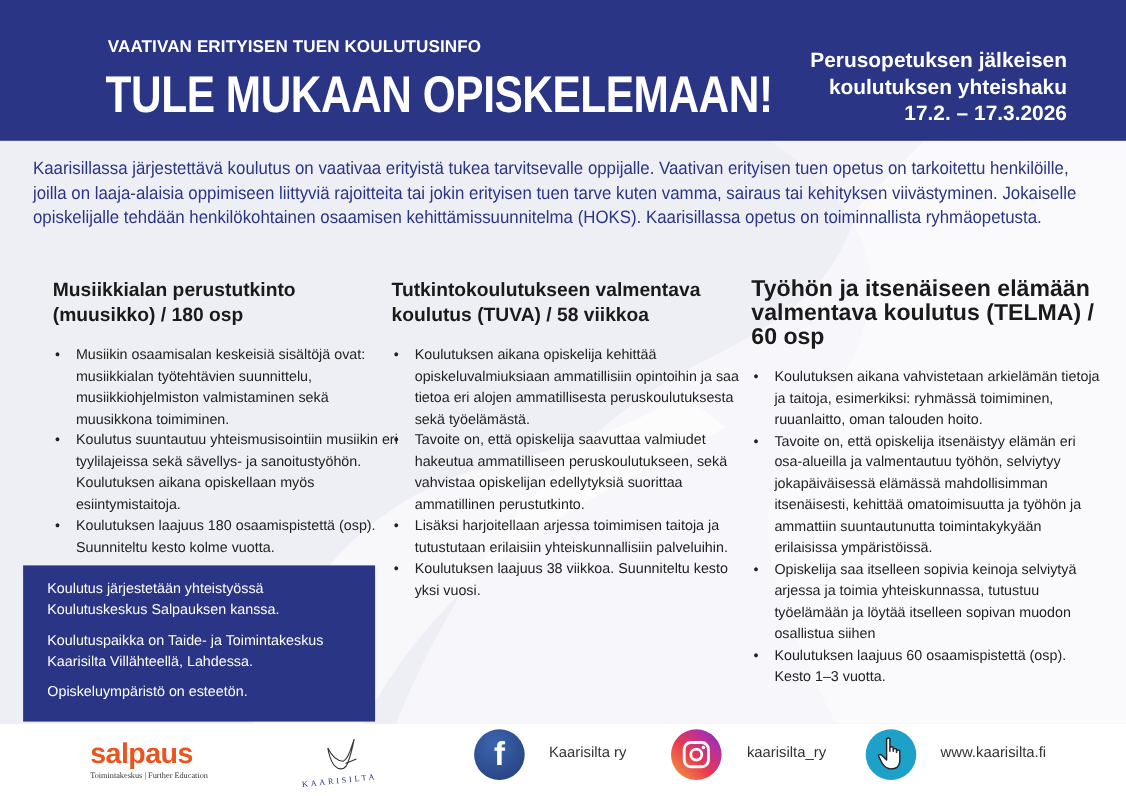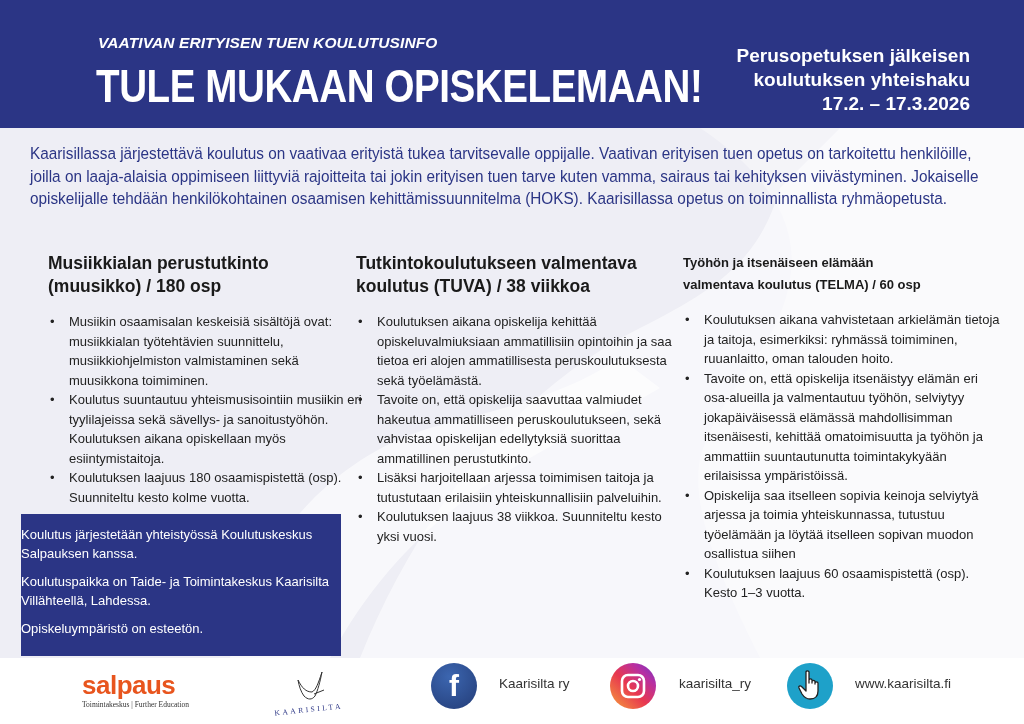--- a/index.html
+++ b/index.html
@@ -11,21 +11,21 @@
     color: #1a1a1a;
   }
   .bg-svg { position: absolute; left: 0; top: 128px; width: 1024px; height: 530px; }
   
   .header {
     position: absolute; left: 0; top: 0; width: 1024px; height: 128px;
     background: #2b3585; color: #ffffff;
   }
   .header .kicker {
     position: absolute; left: 98px; top: 34px;
-    font-size: 15.5px; font-weight: bold; letter-spacing: 0.1px; font-style: italic;
+    font-size: 15.5px; font-weight: bold; letter-spacing: 0.1px;
   }
   .header .title {
     position: absolute; left: 96px; top: 58px;
     font-family: "Liberation Sans", sans-serif;
     font-weight: bold; font-size: 47px; letter-spacing: -0.5px;
     transform: scaleX(0.82); transform-origin: left top;
     white-space: nowrap;
   }
   .header .haku {
     position: absolute; left: 680px; top: 44px; width: 290px;
@@ -34,35 +34,35 @@
   .intro {
     position: absolute; left: 30px; top: 142px; width: 960px;
     color: #2b3585; font-size: 16.3px; line-height: 22.5px;
     transform: scaleX(0.94); transform-origin: left top; width: 1020px;
   }
   .col { position: absolute; top: 252px; }
   .col h2 {
     font-size: 17.5px; font-weight: bold; line-height: 23px; color: #1a1a1a;
     margin-bottom: 14px;
   }
-  .col.c3 h2 { font-size: 13px; line-height: 22px; }
+  .col.c3 h2 { font-size: 21px; line-height: 22px; }
   .col ul { list-style: none; }
   .col li {
     position: relative; padding-left: 21px;
     font-size: 13px; line-height: 19.5px; color: #222;
   }
   .col li .bullet {
     position: absolute; left: 2px; top: 0; font-size: 13px;
   }
   .c1 { left: 48px; width: 320px; }
   .c2 { left: 356px; width: 320px; }
   .c3 { left: 683px; width: 320px; }
   .infobox {
     position: absolute; left: 21px; top: 514px; width: 320px; height: 142px;
-    background: #2b3585; color: #ffffff; padding: 11px 0;
+    background: #2b3585; color: #ffffff; padding: 11px 22px;
     font-size: 13px; line-height: 19px;
   }
   .infobox p { margin-bottom: 9px; }
   
   .footer { position: absolute; left: 0; top: 658px; width: 1024px; height: 66px; background: #ffffff; }
   .salpaus { position: absolute; left: 82px; top: 14px; }
   .salpaus .word {
     font-family: "Liberation Sans", sans-serif; font-weight: bold; font-size: 26px;
     color: #e8551e; letter-spacing: -0.5px; line-height: 26px;
   }
@@ -112,21 +112,21 @@
   <ul>
     <li><span class="bullet">•</span><span>Musiikin osaamisalan keskeisiä sisältöjä ovat: musiikkialan työtehtävien suunnittelu, musiikkiohjelmiston valmistaminen sekä muusikkona toimiminen.</span></li>
     <li><span class="bullet">•</span><span>Koulutus suuntautuu yhteismusisointiin musiikin eri tyylilajeissa sekä sävellys- ja sanoitustyöhön. Koulutuksen aikana opiskellaan myös esiintymistaitoja.</span></li>
     <li><span class="bullet">•</span><span>Koulutuksen laajuus 180 osaamispistettä (osp). Suunniteltu kesto kolme vuotta.</span></li>
   </ul>
 </section>
 
 <section class="col c2">
   <h2>
     <span>Tutkintokoulutukseen valmentava</span><br>
-    <span>koulutus (TUVA) / 38 viikkoa</span>
+    <span>koulutus (TUVA) / 58 viikkoa</span>
   </h2>
   <ul>
     <li><span class="bullet">•</span><span>Koulutuksen aikana opiskelija kehittää opiskeluvalmiuksiaan ammatillisiin opintoihin ja saa tietoa eri alojen ammatillisesta peruskoulutuksesta sekä työelämästä.</span></li>
     <li><span class="bullet">•</span><span>Tavoite on, että opiskelija saavuttaa valmiudet hakeutua ammatilliseen peruskoulutukseen, sekä vahvistaa opiskelijan edellytyksiä suorittaa ammatillinen perustutkinto.</span></li>
     <li><span class="bullet">•</span><span>Lisäksi harjoitellaan arjessa toimimisen taitoja ja tutustutaan erilaisiin yhteiskunnallisiin palveluihin.</span></li>
     <li><span class="bullet">•</span><span>Koulutuksen laajuus 38 viikkoa. Suunniteltu kesto yksi vuosi.</span></li>
   </ul>
 </section>
 
 <section class="col c3">

